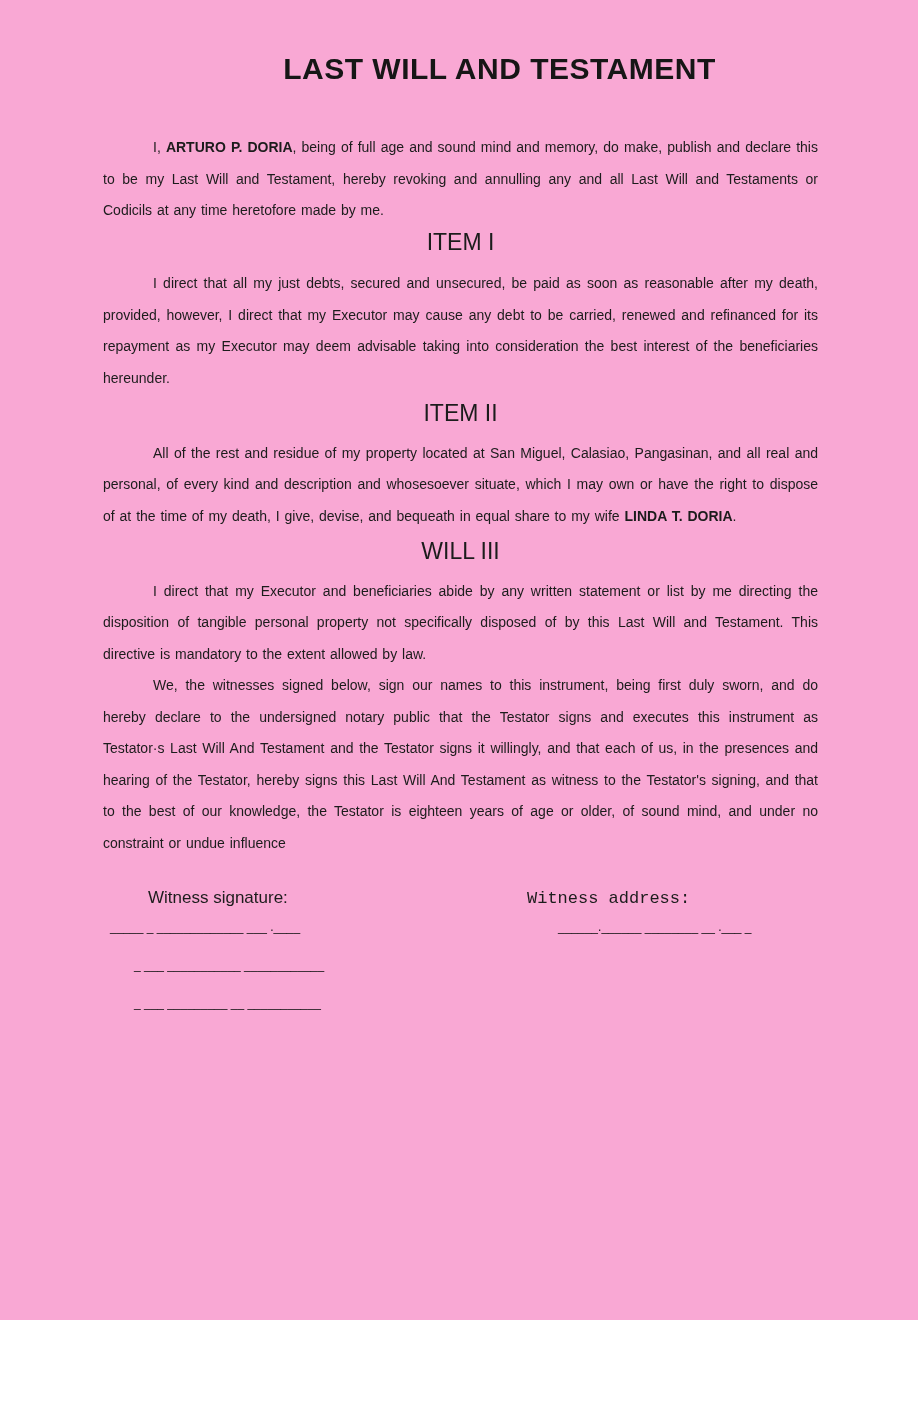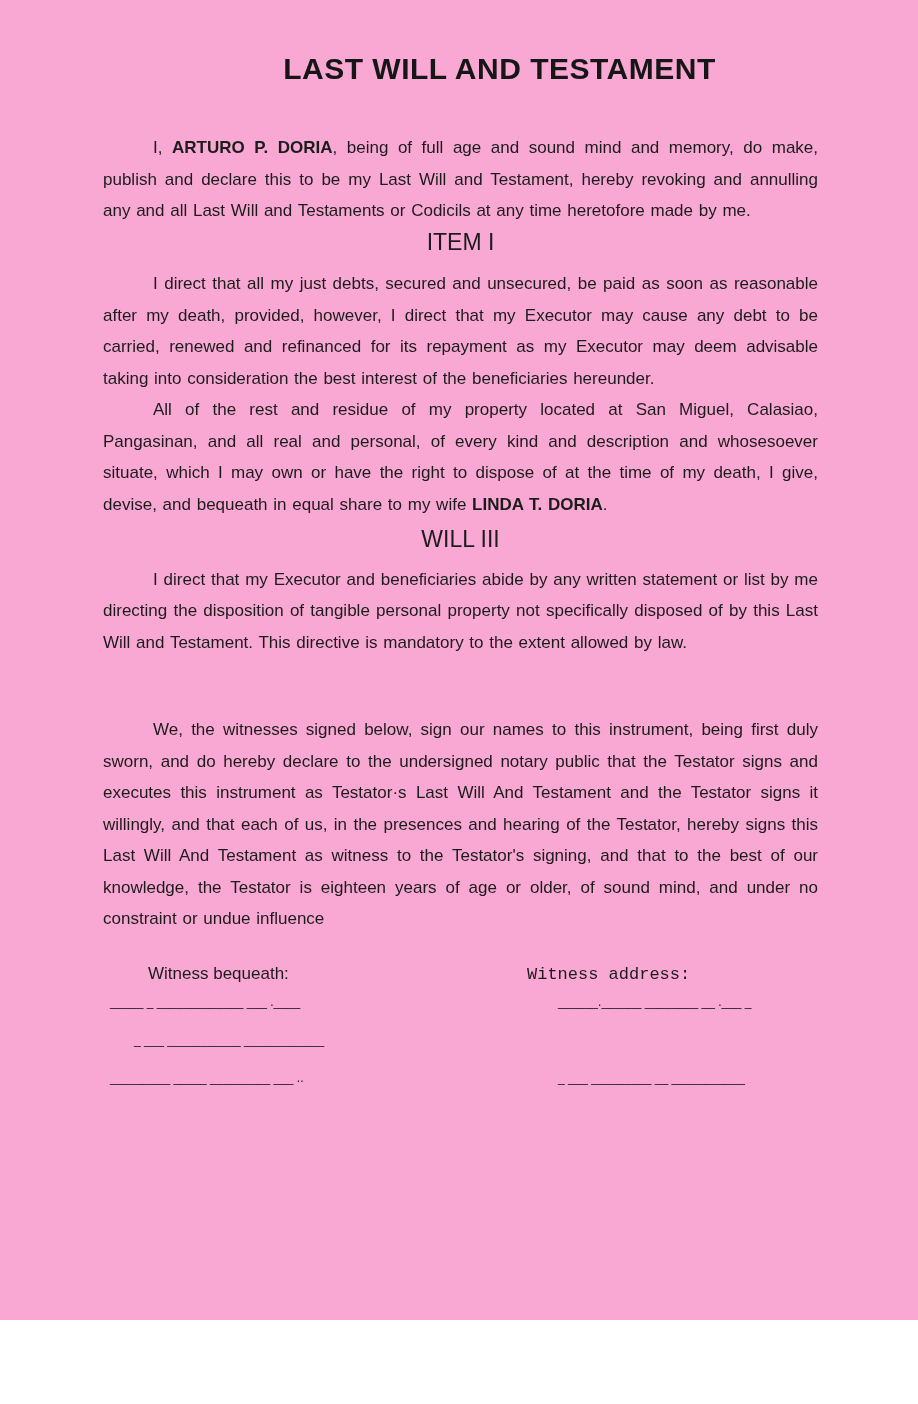--- a/index.html
+++ b/index.html
@@ -23,36 +23,36 @@
     padding-left: 78px;        
     font-size: 30px;
     font-weight: bold;
     text-align: center;
     letter-spacing: 0.5px;
     white-space: nowrap;
     color: #161616;
   }
   .para {
     margin: 0;
-    font-size: 17px;
+    font-size: 14px;
     line-height: 31.5px;
     text-align: justify;
     text-indent: 50px;
     word-spacing: 1px;
   }
   .item-heading {
     margin: 4px 0 8px 0;
     font-size: 23px;
     line-height: 31.5px;
     font-weight: normal;
     text-align: center;
     color: #1c1c1c;
   }
   .item-heading.first { margin-top: 0; margin-bottom: 10px; }
-  .attestation { margin-top: 56px; }
+  .attestation { }
   .witness-row {
     display: flex;
     margin-top: 23px;
     font-size: 17px;
     line-height: 31.5px;
   }
   .w-left  { width: 424px; flex: 0 0 424px; }
   .w-right { flex: 1; }
   .sig-label  { margin-left: 45px; }
   .addr-label { margin-left: 0; font-family: Liberation Mono, monospace; }
@@ -76,43 +76,43 @@
 
 <div class="page">
 
   <h1 class="title">LAST WILL AND TESTAMENT</h1>
 
   <p class="para"><span>I, </span><b class="name">ARTURO P. DORIA</b><span>, being of full age and sound mind and memory, do make, publish and declare this to be my Last Will and Testament, hereby revoking and annulling any and all Last Will and Testaments or Codicils at any time heretofore made by me.</span></p>
 
   <h2 class="item-heading first">ITEM I</h2>
   <p class="para">I direct that all my just debts, secured and unsecured, be paid as soon as reasonable after my death, provided, however, I direct that my Executor may cause any debt to be carried, renewed and refinanced for its repayment as my Executor may deem advisable taking into consideration the best interest of the beneficiaries hereunder.</p>
 
+  <h2 class="item-heading">ITEM II</h2>
   <p class="para"><span>All of the rest and residue of my property located at San Miguel, Calasiao, Pangasinan, and all real and personal, of every kind and description and whosesoever situate, which I may own or have the right to dispose of at the time of my death, I give, devise, and bequeath in equal share to my wife </span><b class="name">LINDA T. DORIA</b><span>.</span></p>
 
   <h2 class="item-heading">WILL III</h2>
   <p class="para">I direct that my Executor and beneficiaries abide by any written statement or list by me directing the disposition of tangible personal property not specifically disposed of by this Last Will and Testament. This directive is mandatory to the extent allowed by law.</p>
 
   <p class="para attestation">We, the witnesses signed below, sign our names to this instrument, being first duly sworn, and do hereby declare to the undersigned notary public that the Testator signs and executes this instrument as Testator·s Last Will And Testament and the Testator signs it willingly, and that each of us, in the presences and hearing of the Testator, hereby signs this Last Will And Testament as witness to the Testator's signing, and that to the best of our knowledge, the Testator is eighteen years of age or older, of sound mind, and under no constraint or undue influence</p>
 
   <div class="witness-row">
     <div class="w-left">
-      <span class="sig-label">Witness bequeath:</span>
+      <span class="sig-label">Witness signature:</span>
     </div>
     <div class="w-right">
       <span class="addr-label">Witness address:</span>
     </div>
   </div>
 
   <div class="lines-row first">
     <div class="w-left"><span class="blank-line">_____ _ _____________ ___ .____</span></div>
     <div class="w-right"><span class="blank-line">______.______ ________ __ .___ _</span></div>
   </div>
 
   <div class="lines-row">
     <div class="w-right"><span class="blank-line">_ ___ ___________ ____________</span></div>
   </div>
 
   <div class="lines-row">
-    <div class="w-left"><span class="blank-line">_________ _____ _________ ___ ..</span></div>
     <div class="w-right"><span class="blank-line">_ ___ _________ __ ___________</span></div>
   </div>
 
 </div>
 
 </body></html>

